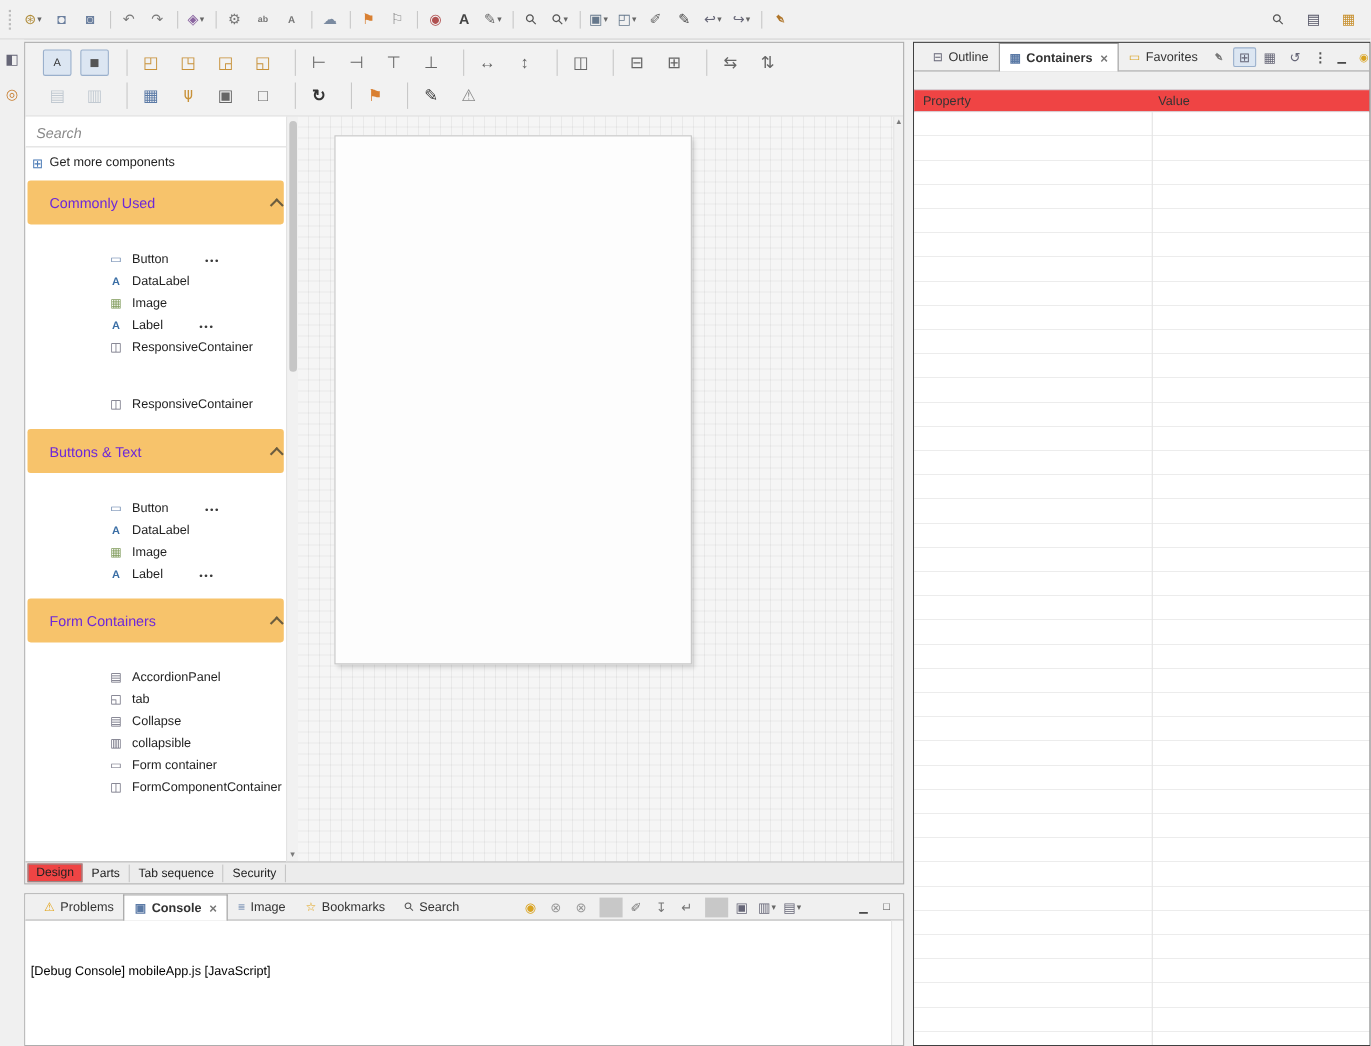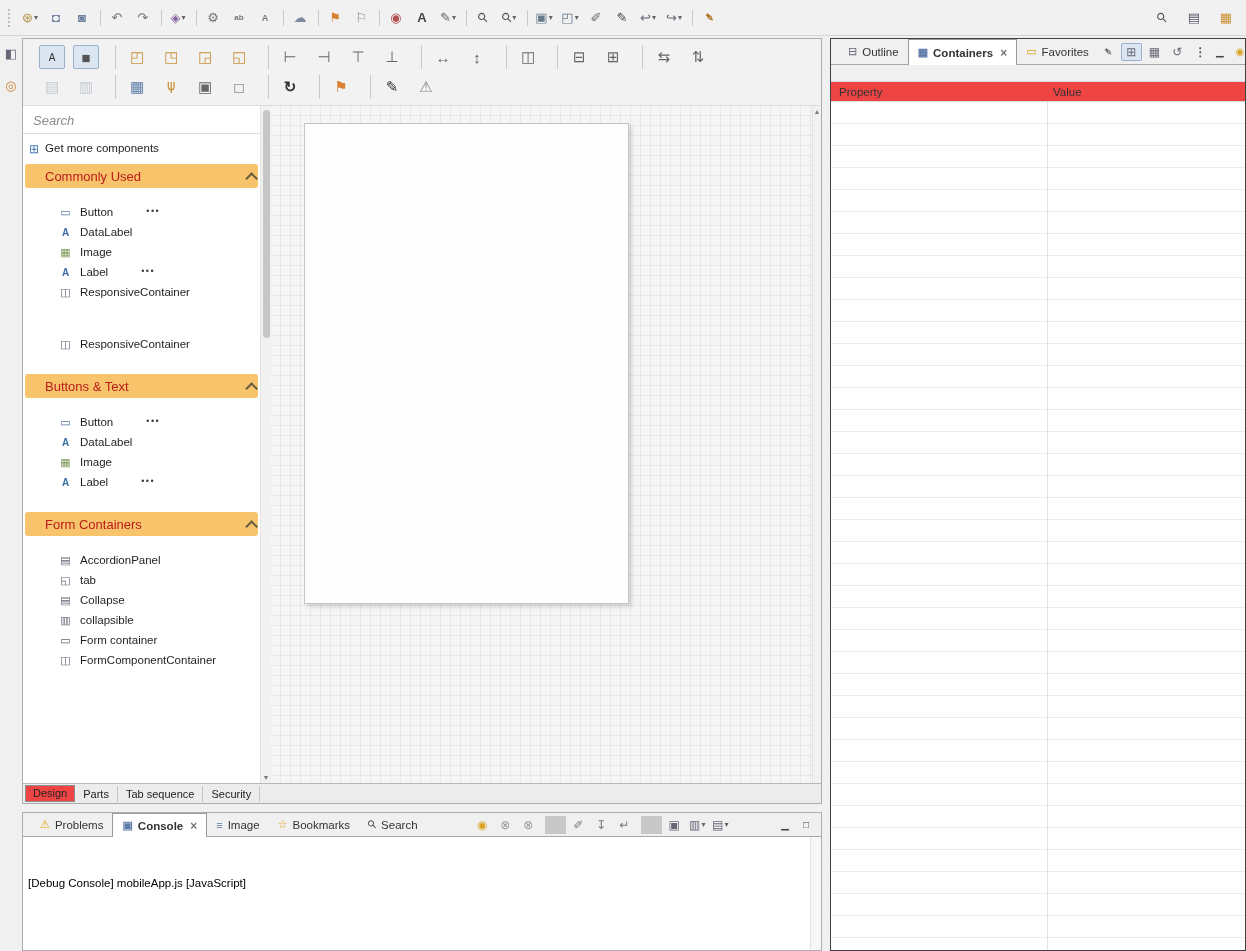--- a/index.html
+++ b/index.html
@@ -169,27 +169,27 @@
   .palette { width:237px; background:#fff; display:flex; flex-direction:column; overflow:hidden; }
   .psearch {
     height:26px; margin-top:2px; padding:4px 10px; border:none; border-bottom:1px solid #dcdcdc;
     font-size:13px; font-style:italic; color:#333; outline:none; background:#fff; font-family:inherit;
   }
   .psearch::placeholder { color:#8a8a8a; font-style:italic; }
   .getmore { display:flex; gap:6px; padding:8px 8px 6px 6px; font-size:11.5px; color:#222; cursor:pointer; }
   .getmore .gi { font-size:12px; }
   .psections { flex:1; overflow:hidden; padding:0 1px; }
   .phead {
-    height:24px; margin:2px 1px 0 1px; background:#F7C36B; border-radius:3px;
+    height:40px; margin:2px 1px 0 1px; background:#F7C36B; border-radius:3px;
     display:flex; align-items:center; justify-content:space-between;
-    padding:0 4px 0 20px; font-size:13px; color:#b91c1c; cursor:pointer;
+    padding:0 4px 0 20px; font-size:13px; color:#6d28d9; cursor:pointer;
   }
   .chev { width:9px; height:9px; border-top:2px solid #6b5d3f; border-right:2px solid #6b5d3f; transform:rotate(-45deg) translateY(3px); }
   .pitems { padding:18px 0 14px 0; }
-  .pitem { height:20px; display:flex; align-items:flex-start; gap:7px; padding-left:34px; font-size:11.5px; color:#1f1f1f; cursor:pointer; }
+  .pitem { height:20px; display:flex; align-items:flex-end; gap:7px; padding-left:34px; font-size:11.5px; color:#1f1f1f; cursor:pointer;margin-left:40px; }
   .pitem .gi { width:15px; text-align:center; font-size:11px; }
   .more { display:none; margin-left:26px; color:#3c3c3c; font-size:9px; letter-spacing:1.5px; cursor:pointer; }
   .more[data-more="true"] { display:inline; }
   .more::before { content:"•••"; }
 
   
   .pal-scroll { width:11px; background:#f1f1f1; border-left:1px solid #e3e3e3; position:relative; }
   .pal-thumb { position:absolute; left:2px; top:4px; width:7px; height:228px; background:#c6c6c6; border-radius:4px; }
   .pal-down { position:absolute; bottom:2px; left:0; width:100%; text-align:center; font-size:7px; color:#7a7a7a; }
   .pal-down::before { content:"▼"; }

